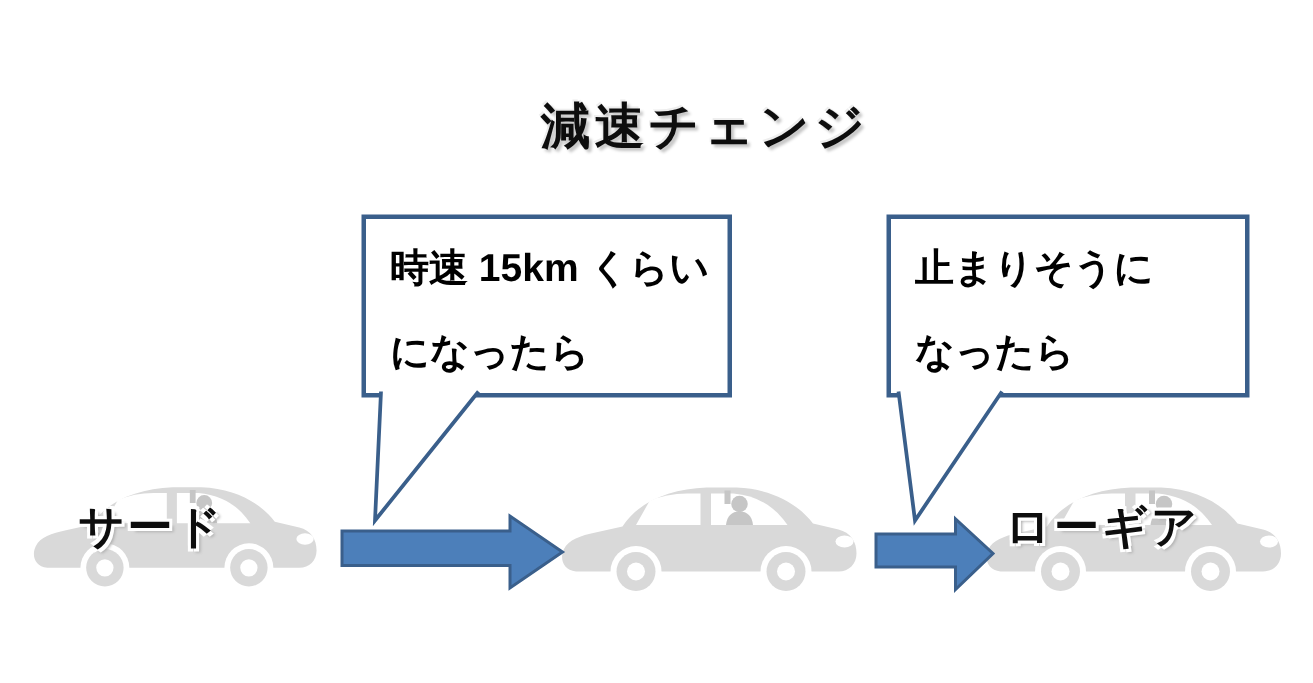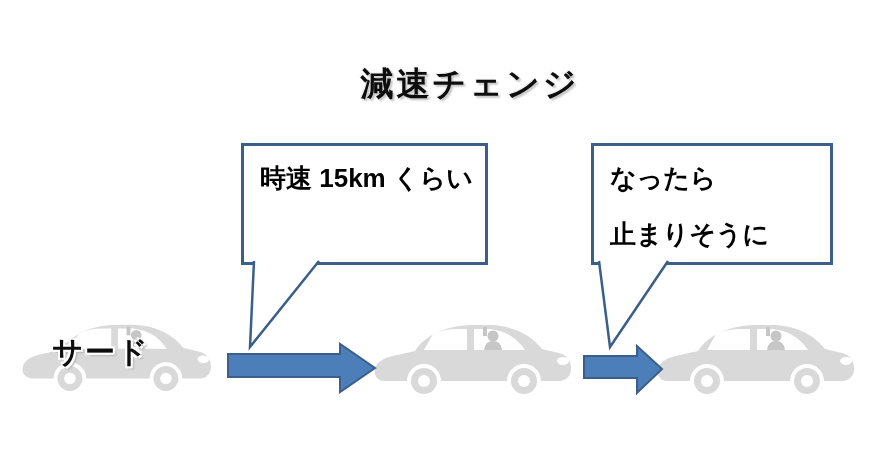--- a/index.html
+++ b/index.html
@@ -77,25 +77,26 @@
 </style>
 </head>
 <body>
 
 <div class="stage">
 
   <div class="title">減速チェンジ</div>
 
   <div class="bubble bubble--speed">
     <div class="bubble-line">時速 15km くらい</div>
+    <div class="bubble-line">になったら</div>
   </div>
 
   <div class="bubble bubble--stop">
+    <div class="bubble-line">止まりそうに</div>
     <div class="bubble-line">なったら</div>
-    <div class="bubble-line">止まりそうに</div>
   </div>
 
   <svg class="art" width="875" height="455" viewBox="0 0 875 455" xmlns="http://www.w3.org/2000/svg">
     <defs>
       <g id="car-shape">
 
         <path d="M12,62 C3,61 1,53 4,47 C7,41 15,38 25,36 L43,32
                  C54,15 75,7 99,6 L119,6 C143,7 160,17 170,30 L187,34
                  C195,36 199,42 199,50 C199,57 194,62 187,62 Z" fill="#D9D9D9"></path>
 
@@ -124,14 +125,15 @@
     <use href="#car-shape" transform="translate(655,319)"></use>
 
     <path d="M254,261 L250,347 L319,261" fill="#ffffff" stroke="#3A5F8B" stroke-width="2.5"></path>
     <path d="M599,261 L610,347 L668,261" fill="#ffffff" stroke="#3A5F8B" stroke-width="2.5"></path>
 
     <path d="M228,354 L340,354 L340,344 L375,368 L340,392 L340,377 L228,377 Z" fill="#4C7FBA" stroke="#3A5F8B" stroke-width="2"></path>
     <path d="M584,356 L637,356 L637,346 L662,369 L637,393 L637,378 L584,378 Z" fill="#4C7FBA" stroke="#3A5F8B" stroke-width="2"></path>
   </svg>
 
   <div class="gear-label gear-label--third">サード</div>
+  <div class="gear-label gear-label--low">ローギア</div>
 
 </div>
 
 </body></html>

